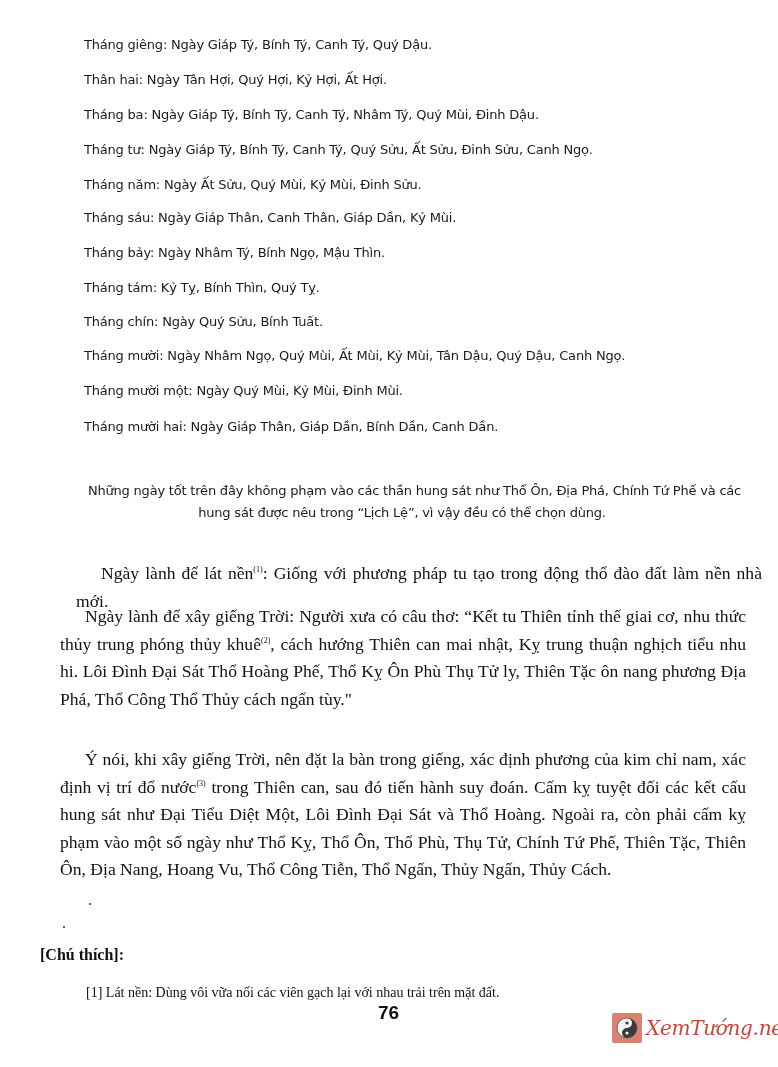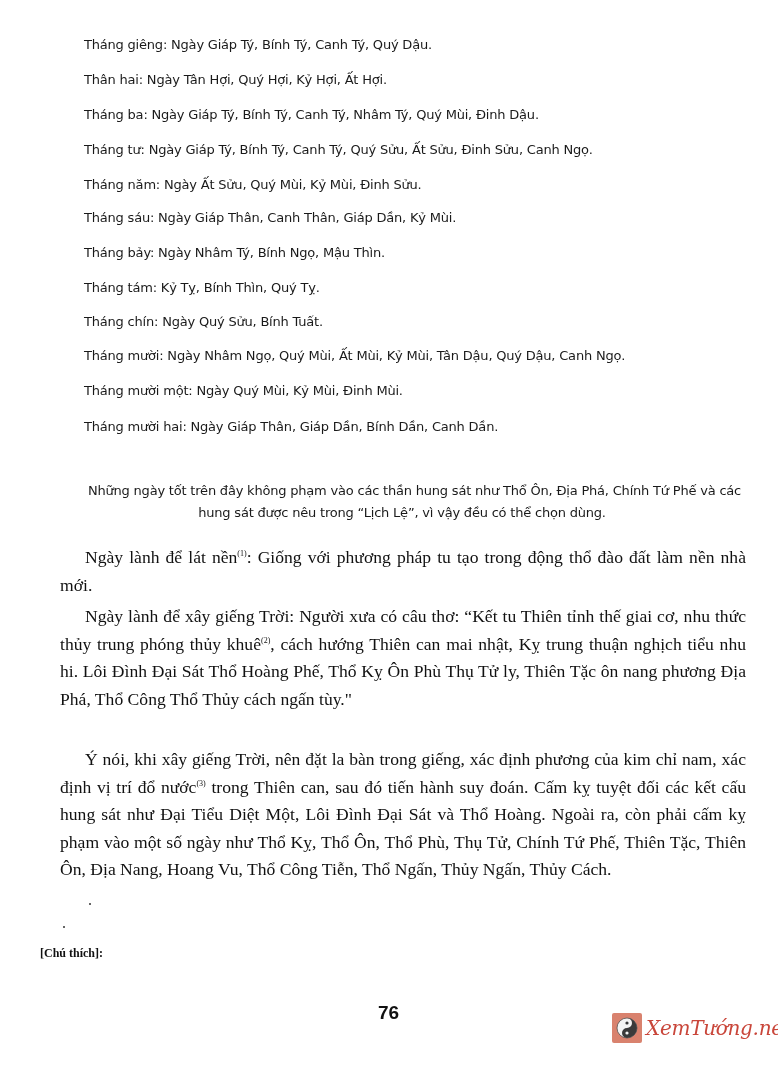--- a/index.html
+++ b/index.html
@@ -55,21 +55,21 @@
       font-size: 8px;
       vertical-align: 7px;
       line-height: 0;
     }
     .notes-heading {
       position: absolute;
       left: 40px;
       top: 946px;
       font-family: "Liberation Serif", serif;
       font-weight: bold;
-      font-size: 12px;
+      font-size: 16px;
       color: #111;
     }
     .footnote {
       position: absolute;
       left: 86px;
       top: 985px;
       font-family: "Liberation Serif", serif;
       font-size: 14px;
       color: #111;
       white-space: nowrap;
@@ -163,30 +163,31 @@
     <span>Tháng mười:</span>
     <span>Ngày Nhâm Ngọ, Quý Mùi, Ất Mùi, Kỷ Mùi, Tân Dậu, Quý Dậu, Canh Ngọ.</span>
   </div>
   <div class="month-line hand" style="top:419px">
     <span>Tháng mười hai:</span>
     <span>Ngày Giáp Thân, Giáp Dần, Bính Dần, Canh Dần.</span>
   </div>
 
   <div class="note-para hand" style="top:480px; left:62px;text-align:center;">Những ngày tốt trên đây không phạm vào các thần hung sát như Thổ Ôn, Địa Phá, Chính Tứ Phế và các hung sát được nêu trong “Lịch Lệ”, vì vậy đều có thể chọn dùng.</div>
 
-  <p class="body-para serif" style="top:544px; margin:0;"><span>Ngày lành để lát nền</span><sup class="ref">(1)</sup><span>: Giống với phương pháp tu tạo trong động thổ đào đất làm nền nhà mới.</span></p>
+  <p class="body-para serif" style="top:544px; margin:16px;"><span>Ngày lành để lát nền</span><sup class="ref">(1)</sup><span>: Giống với phương pháp tu tạo trong động thổ đào đất làm nền nhà mới.</span></p>
 
   <p class="body-para serif" style="top:603px; margin:0;"><span>Ngày lành để xây giếng Trời: Người xưa có câu thơ: “Kết tu Thiên tỉnh thế giai cơ, nhu thức thủy trung phóng thủy khuê</span><sup class="ref">(2)</sup><span>, cách hướng Thiên can mai nhật, Kỵ trung thuận nghịch tiểu nhu hi. Lôi Đình Đại Sát Thổ Hoàng Phế, Thổ Kỵ Ôn Phù Thụ Tử ly, Thiên Tặc ôn nang phương Địa Phá, Thổ Công Thổ Thủy cách ngấn tùy."</span></p>
 
   <p class="body-para serif" style="top:746px; margin:0;"><span>Ý nói, khi xây giếng Trời, nên đặt la bàn trong giếng, xác định phương của kim chỉ nam, xác định vị trí đổ nước</span><sup class="ref">(3)</sup><span> trong Thiên can, sau đó tiến hành suy đoán. Cấm kỵ tuyệt đối các kết cấu hung sát như Đại Tiểu Diệt Một, Lôi Đình Đại Sát và Thổ Hoàng. Ngoài ra, còn phải cấm kỵ phạm vào một số ngày như Thổ Kỵ, Thổ Ôn, Thổ Phù, Thụ Tử, Chính Tứ Phế, Thiên Tặc, Thiên Ôn, Địa Nang, Hoang Vu, Thổ Công Tiễn, Thổ Ngấn, Thủy Ngấn, Thủy Cách.</span></p>
 
   <span class="stray-dot" style="left:89px; top:903px;"></span>
   <span class="stray-dot" style="left:63px; top:926px;"></span>
 
   <div class="notes-heading">[Chú thích]:</div>
+  <div class="footnote">[1] Lát nền: Dùng vôi vữa nối các viên gạch lại với nhau trải trên mặt đất.</div>
 
   <div class="page-number">76</div>
 
   <div class="watermark">
     <span class="wm-logo">
       <svg width="22" height="22" viewBox="0 0 22 22">
         <circle cx="11" cy="11" r="10" fill="#f4f4f4" stroke="#555" stroke-width="0.8"></circle>
         <path d="M11 1 A10 10 0 0 1 11 21 A5 5 0 0 1 11 11 A5 5 0 0 0 11 1 Z" fill="#3a3a3a"></path>
         <circle cx="11" cy="6" r="1.6" fill="#3a3a3a"></circle>
         <circle cx="11" cy="16" r="1.6" fill="#f4f4f4"></circle>

